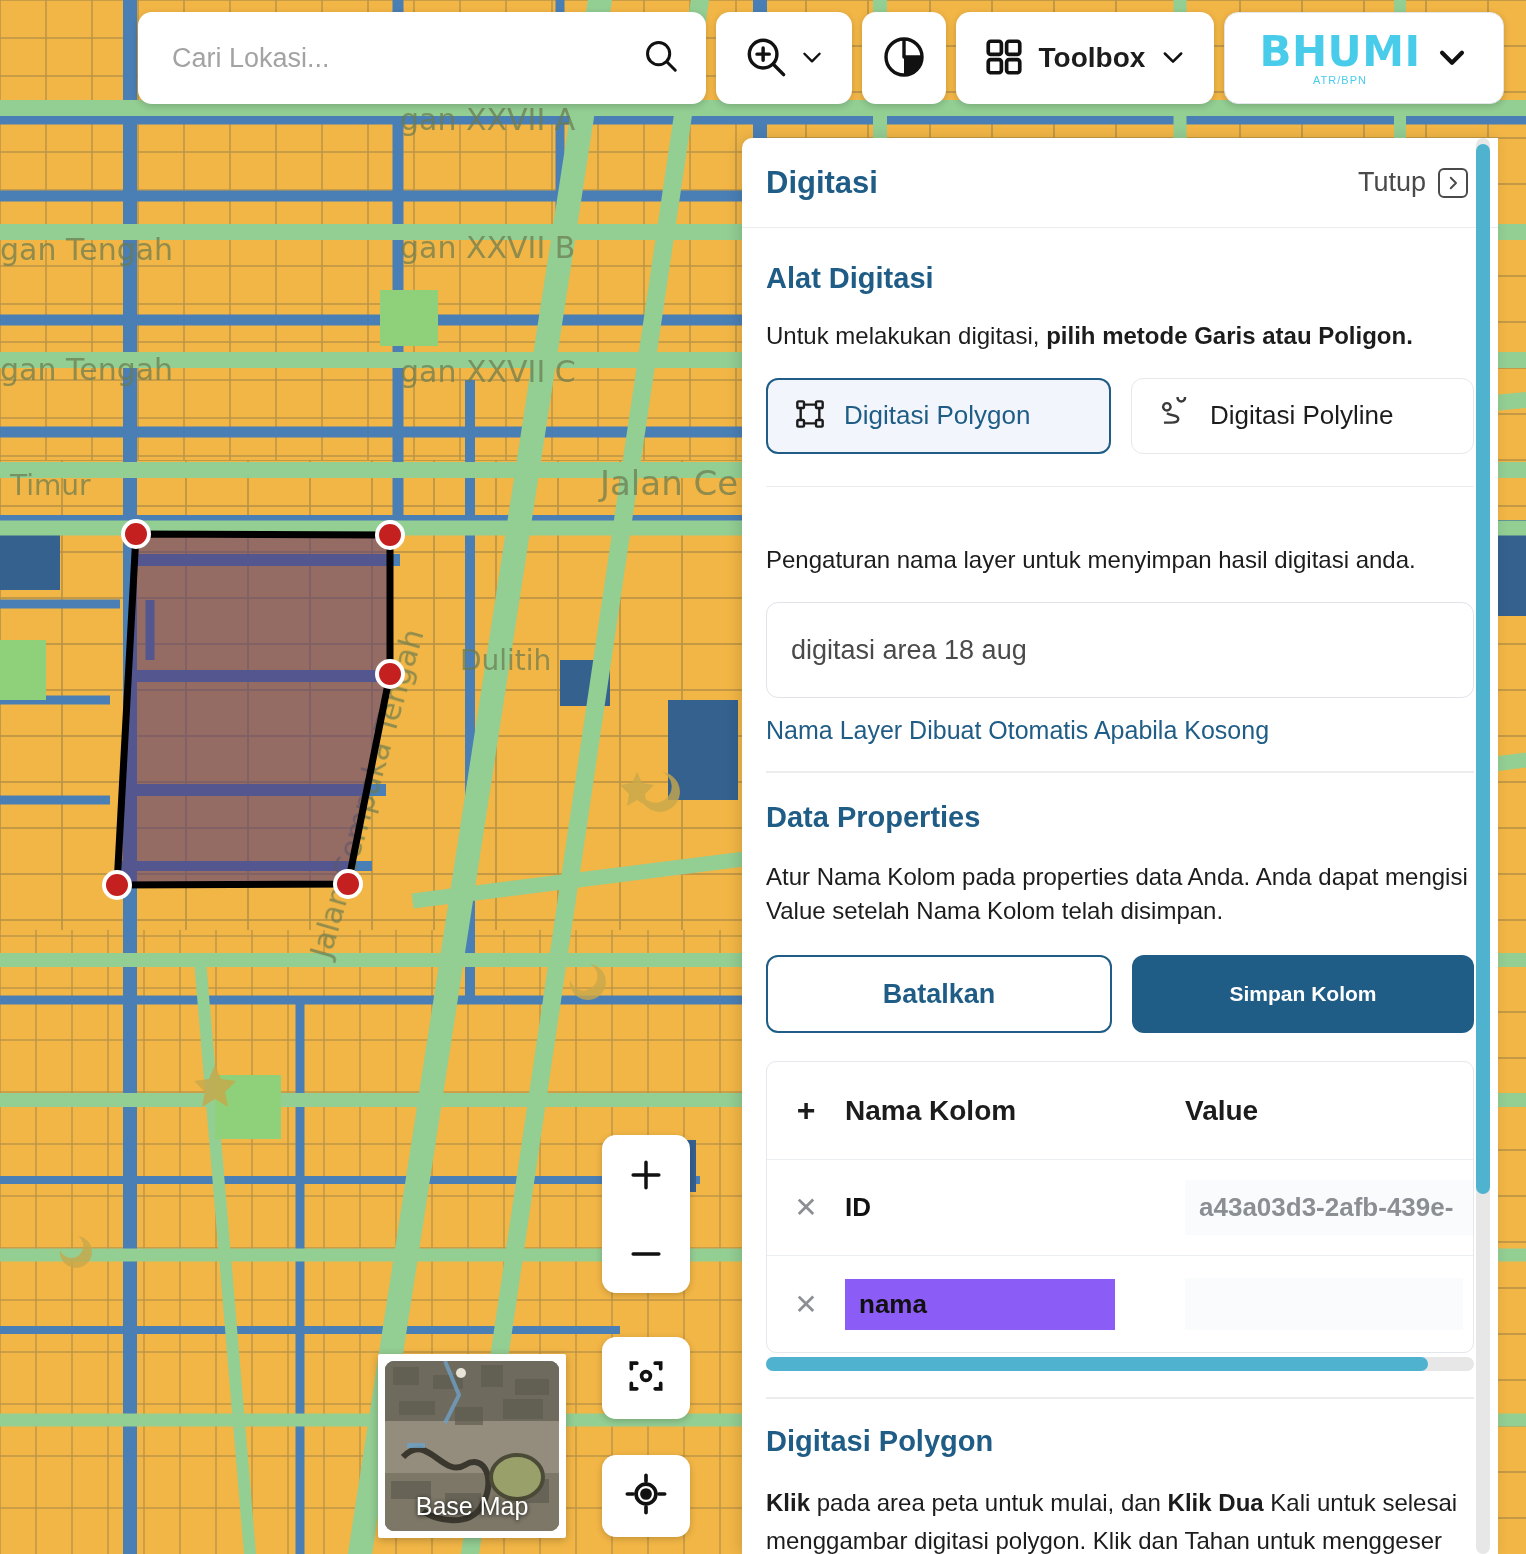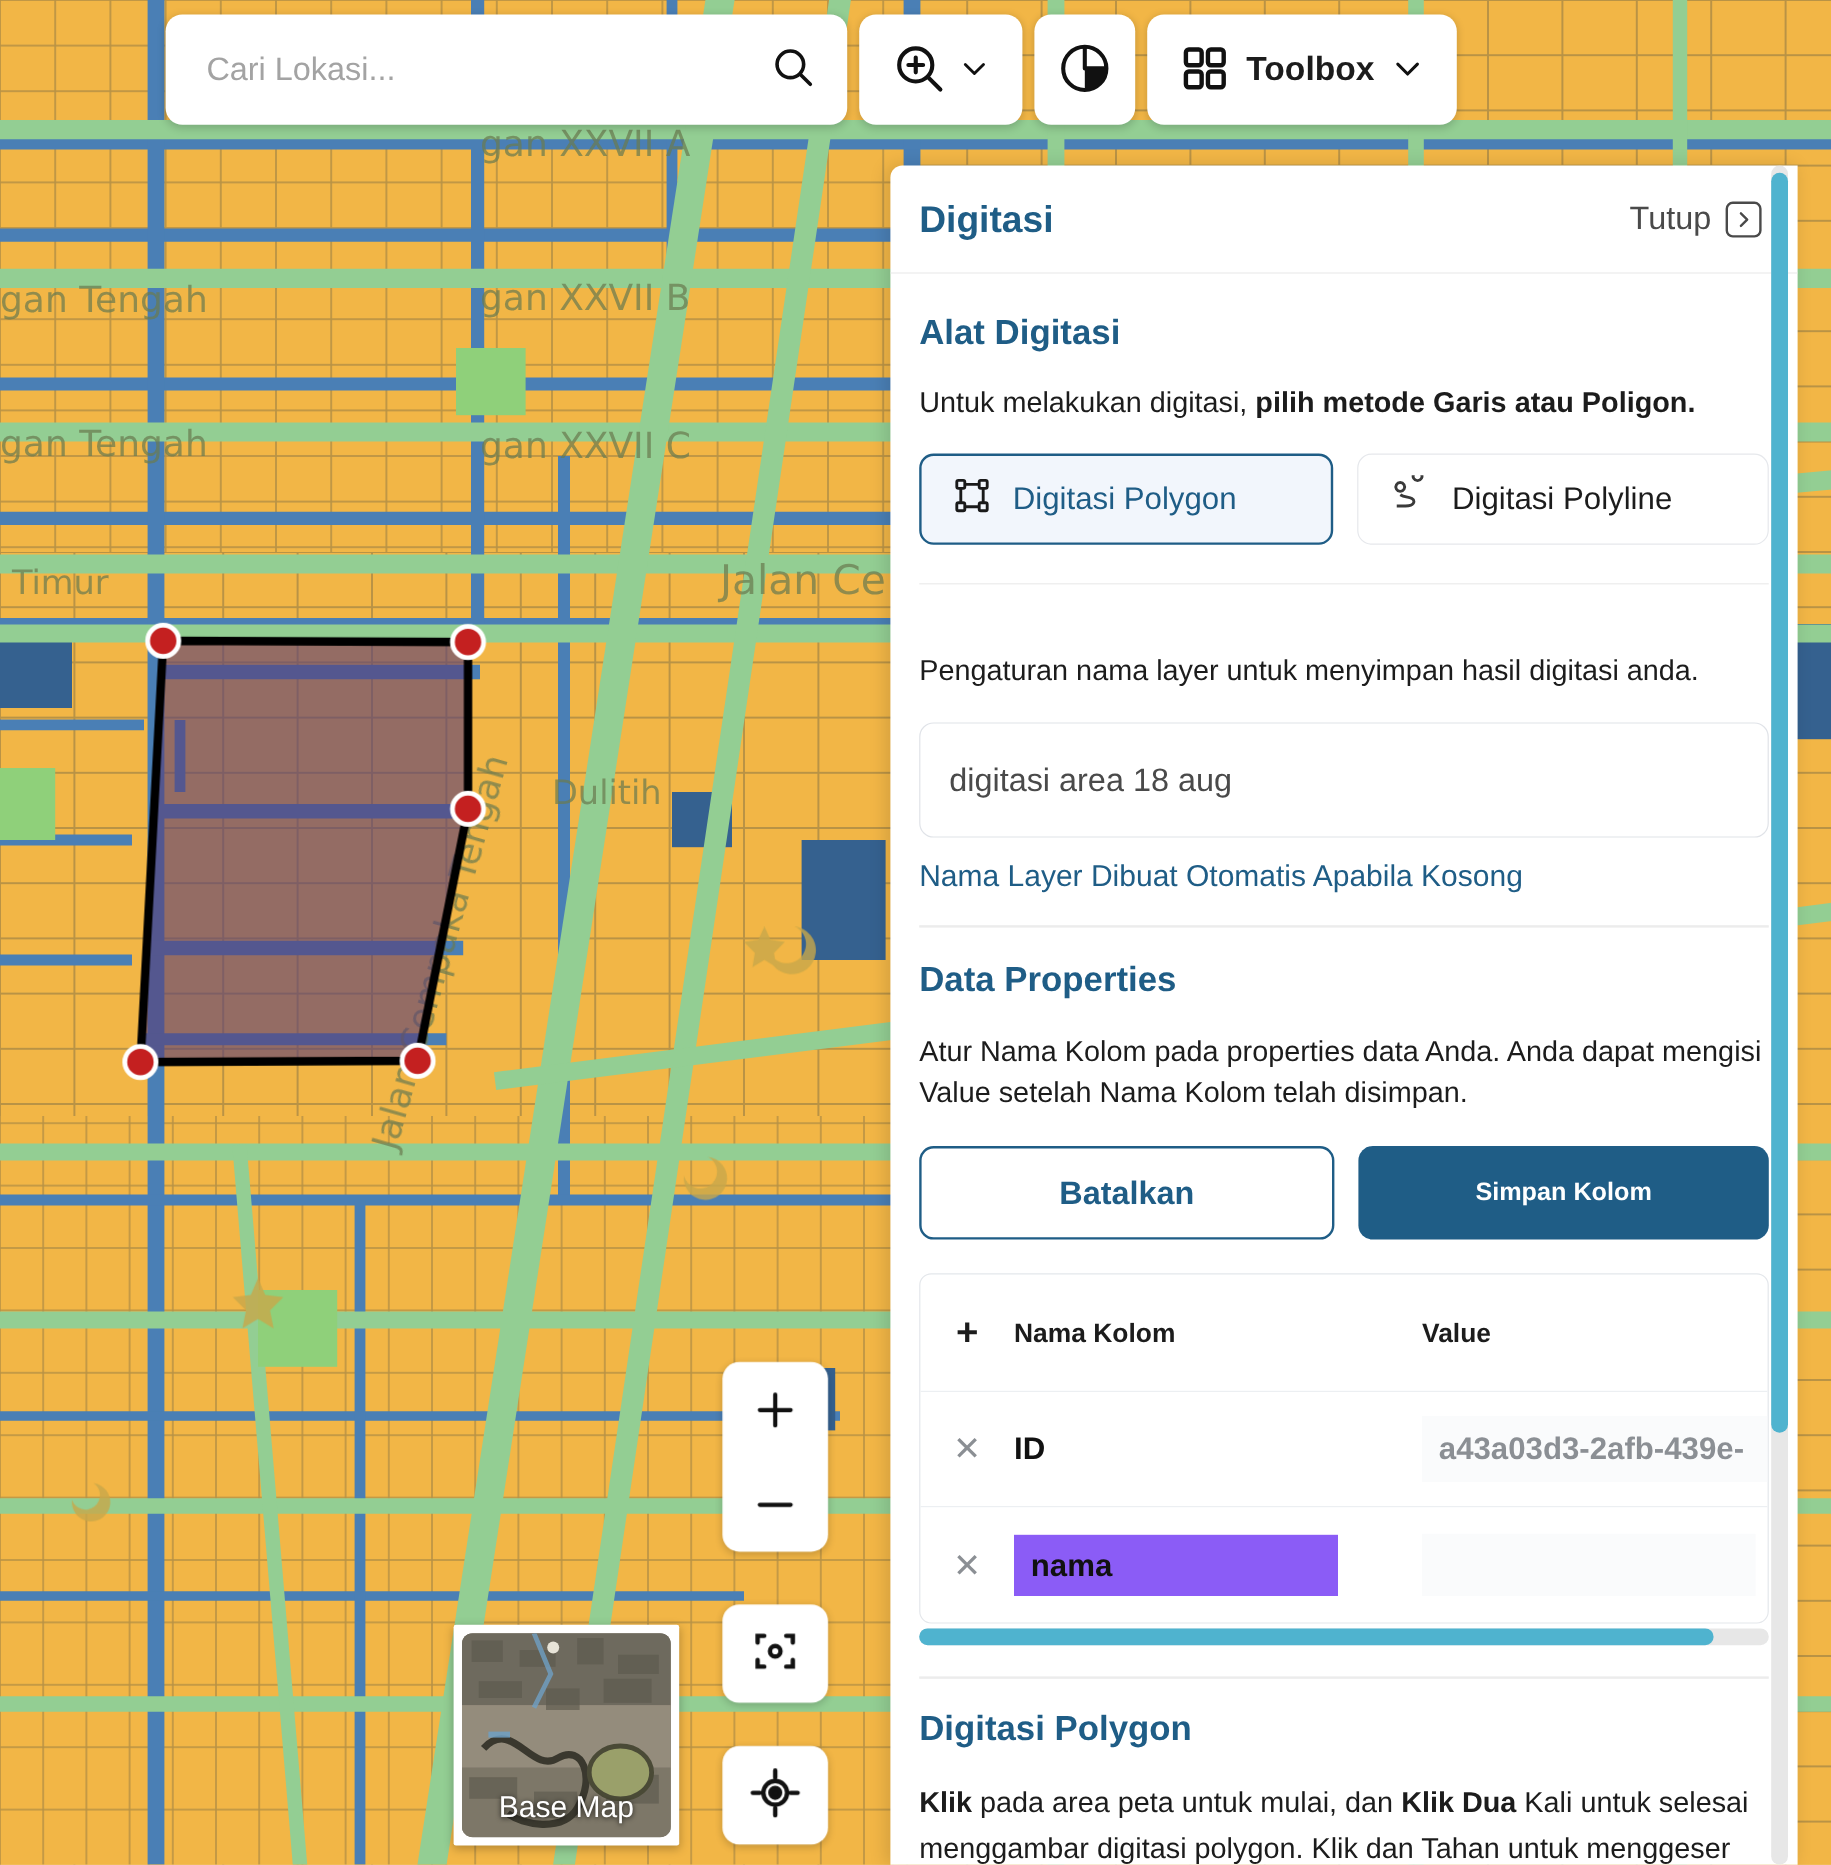--- a/index.html
+++ b/index.html
@@ -110,21 +110,21 @@
 
   .prop-table {
     border: 1.5px solid #e4e7eb; border-radius: 10px; overflow: hidden; background: #fff;
   }
   .pt-head { display: flex; align-items: center; height: 98px; border-bottom: 1.5px solid #eceff2; }
   .pt-row  { display: flex; align-items: center; height: 96px; border-bottom: 1.5px solid #eceff2; }
   .pt-row:last-child { border-bottom: none; }
   .c-act  { width: 78px; display: flex; align-items: center; justify-content: center; }
   .c-name { width: 340px; }
   .c-val  { flex: 1; overflow: hidden; }
-  .pt-h { font-size: 22px; font-weight: 700; color: #1c1c1c; }
+  .pt-h { font-size: 28px; font-weight: 700; color: #1c1c1c; }
   .plus-ico { font-size: 32px; font-weight: 700; color: #1c1c1c; cursor: pointer; }
   .x-ico { font-size: 28px; color: #8b8f94; cursor: pointer; }
   .cell-name { font-size: 26px; font-weight: 700; color: #111; }
   .cell-val {
     font-size: 26px; font-weight: 700; color: #8b8f94; background: #fafbfc;
     padding: 12px 14px; white-space: nowrap; overflow: hidden;
   }
   .name-edit {
     display: inline-block; background: #8b5cf6; padding: 10px 14px;
     font-size: 26px; font-weight: 700; color: #111; min-width: 270px;
@@ -329,20 +329,31 @@
         </svg>
       </span>
       <span class="tb-label">Toolbox</span>
       <span>
         <svg width="28" height="28" viewBox="0 0 24 24" fill="none" stroke="#111" stroke-width="2.2">
           <path d="M5 9 L12 16 L19 9" stroke-linecap="round" stroke-linejoin="round"></path>
         </svg>
       </span>
     </button>
 
+    <button class="btn-bhumi">
+      <span class="bhumi-wrap">
+        <span class="bhumi-main">BHUMI</span>
+        <span class="bhumi-sub">ATR/BPN</span>
+      </span>
+      <span>
+        <svg width="34" height="34" viewBox="0 0 24 24" fill="none" stroke="#111" stroke-width="3">
+          <path d="M5 9 L12 16 L19 9" stroke-linecap="round" stroke-linejoin="round"></path>
+        </svg>
+      </span>
+    </button>
   </div>
 
   <div class="map-ctrl" id="zoomctl">
     <div>
       <svg width="44" height="44" viewBox="0 0 24 24" stroke="#111" stroke-width="1.9">
         <path d="M12 5 V19 M5 12 H19" stroke-linecap="round"></path>
       </svg>
     </div>
     <div>
       <svg width="44" height="44" viewBox="0 0 24 24" stroke="#111" stroke-width="1.9">

